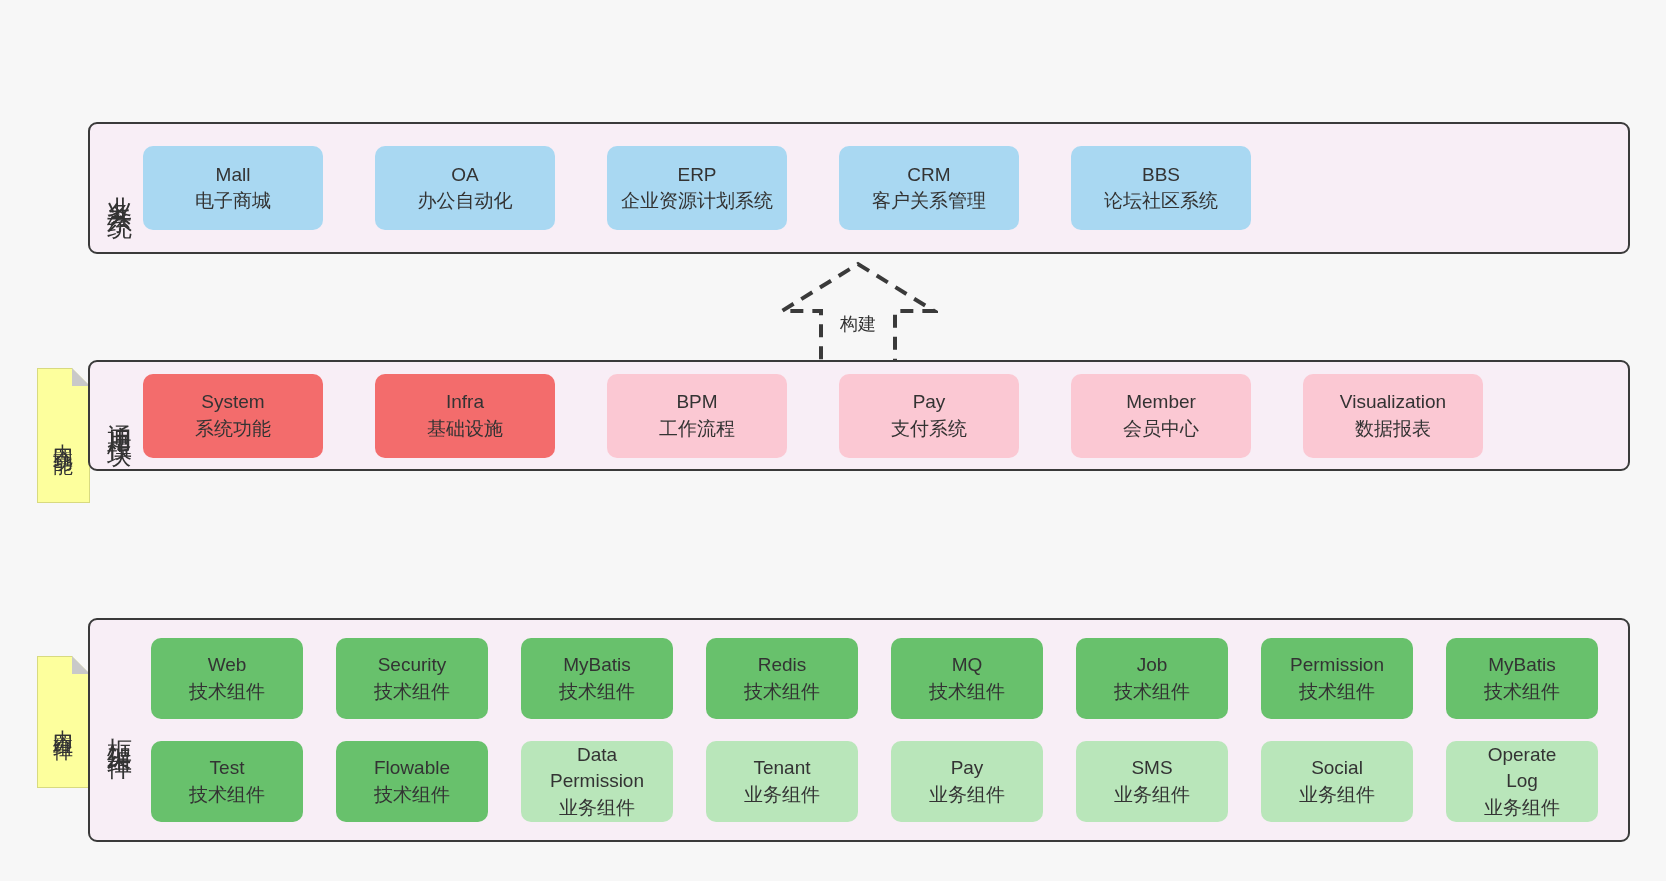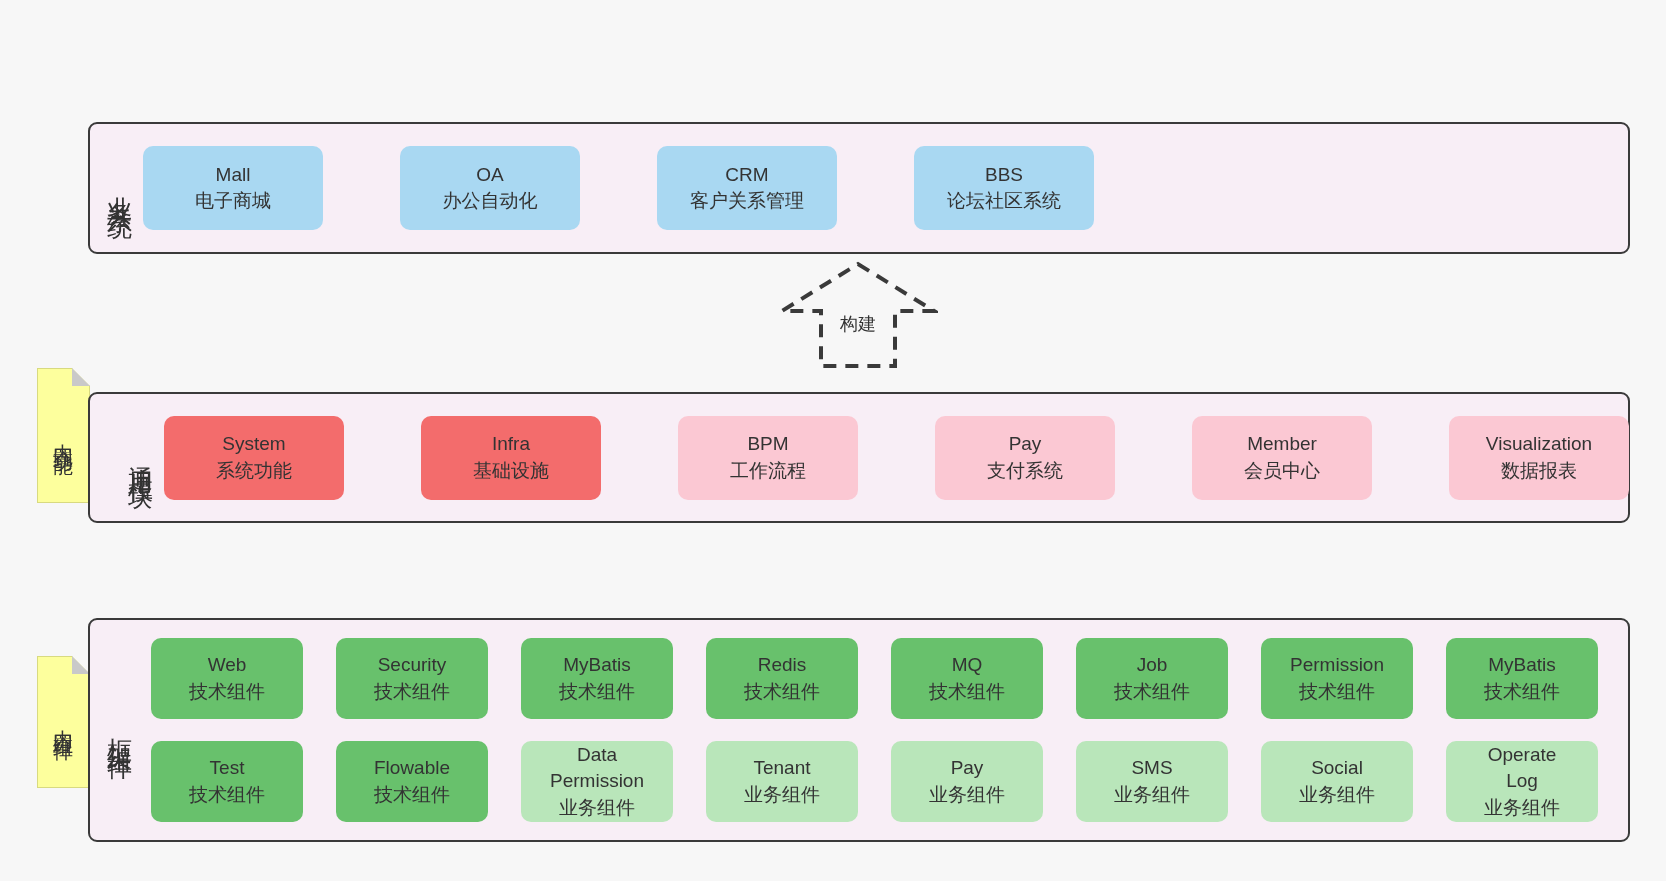--- a/index.html
+++ b/index.html
@@ -13,31 +13,31 @@
   
   .panel {
     position:absolute; left:88px; width:1542px;
     background:#f8eef6;
     border:2px solid #3a3a3a; border-radius:9px;
     box-sizing:border-box;
     display:flex; align-items:center;
     z-index:2;
   }
   #panel-business   { top:122px; height:132px; }
-  #panel-modules    { top:392px; height:131px;padding-left:21px; }
+  #panel-modules    { top:360px; height:111px; }
   #panel-components { top:618px; height:224px; }
 
   .v-label {
     writing-mode:vertical-rl; text-orientation:upright;
     font-size:25px; letter-spacing:6px; line-height:1;
     width:28px; margin-left:14px; text-align:center;
     color:#333333; flex:0 0 auto;
   }
 
-  .boxes { display:flex; gap:77px; margin-left:11px; }
+  .boxes { display:flex; gap:52px; margin-left:11px; }
   .comp-rows { display:flex; flex-direction:column; gap:22px; margin-left:19px; }
   .comp-row { display:flex; gap:33px; }
 
   .box {
     box-sizing:border-box; border-radius:10px;
     display:flex; flex-direction:column; justify-content:center; align-items:center;
     text-align:center; font-size:19px; line-height:1.38; color:#333333;
   }
   .box.w6 { width:180px; height:84px; padding:0 10px; }
   .box.w8 { width:152px; height:81px; padding:0 30px; }
@@ -109,20 +109,24 @@
     <div class="boxes">
       <div class="box w6 blue">
         <div>Mall</div>
         <div>电子商城</div>
       </div>
       <div class="box w6 blue">
         <div>OA</div>
         <div>办公自动化</div>
       </div>
       <div class="box w6 blue">
+        <div>ERP</div>
+        <div>企业资源计划系统</div>
+      </div>
+      <div class="box w6 blue">
         <div>CRM</div>
         <div>客户关系管理</div>
       </div>
       <div class="box w6 blue">
         <div>BBS</div>
         <div>论坛社区系统</div>
       </div>
     </div>
   </div>
 

